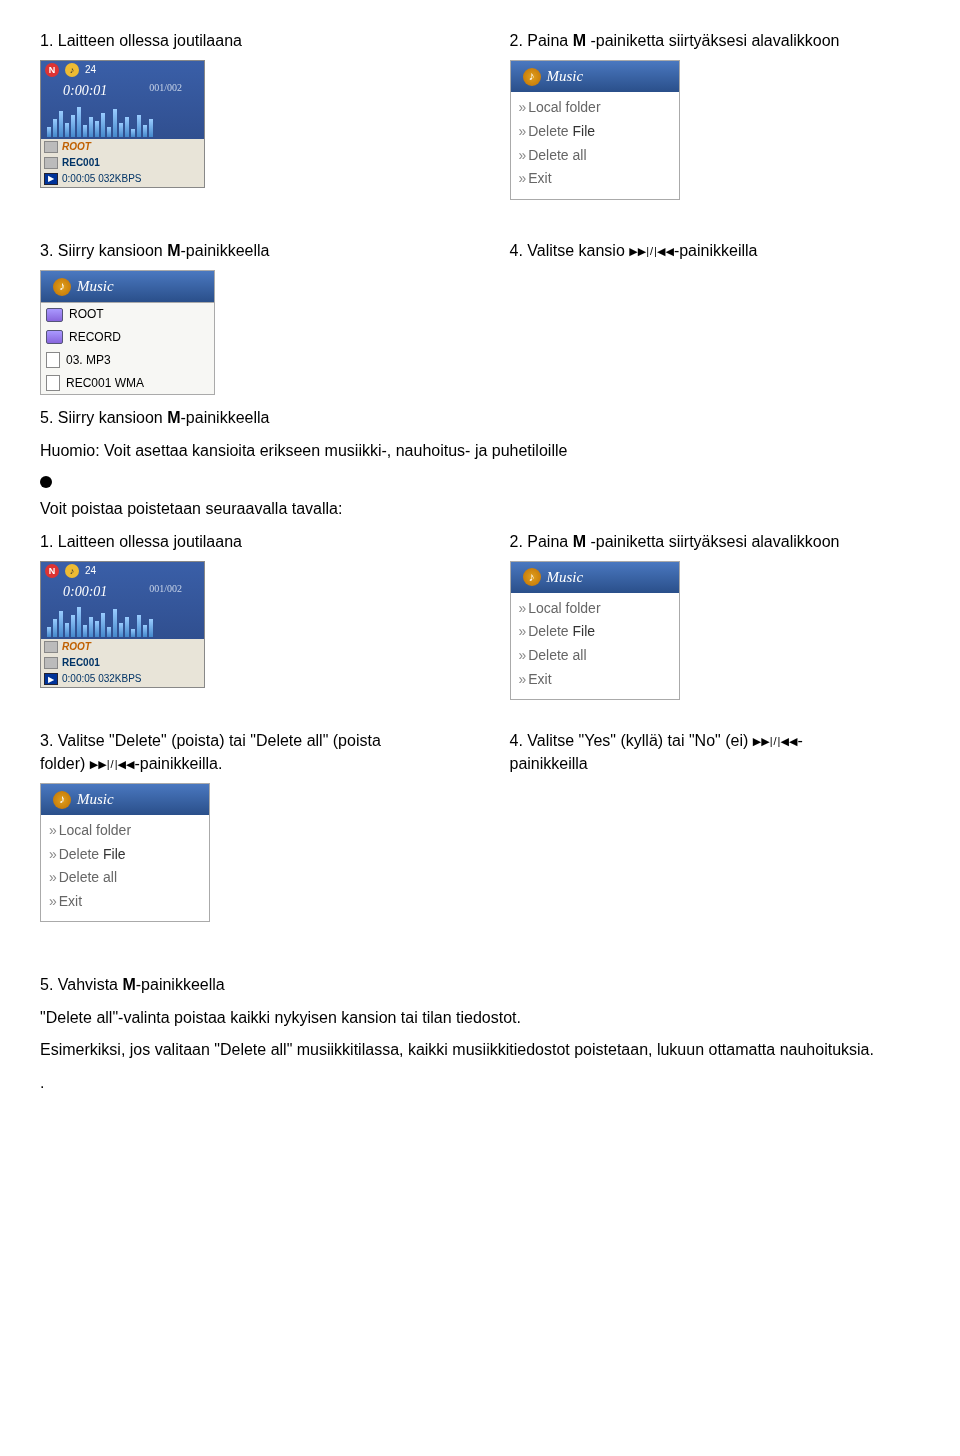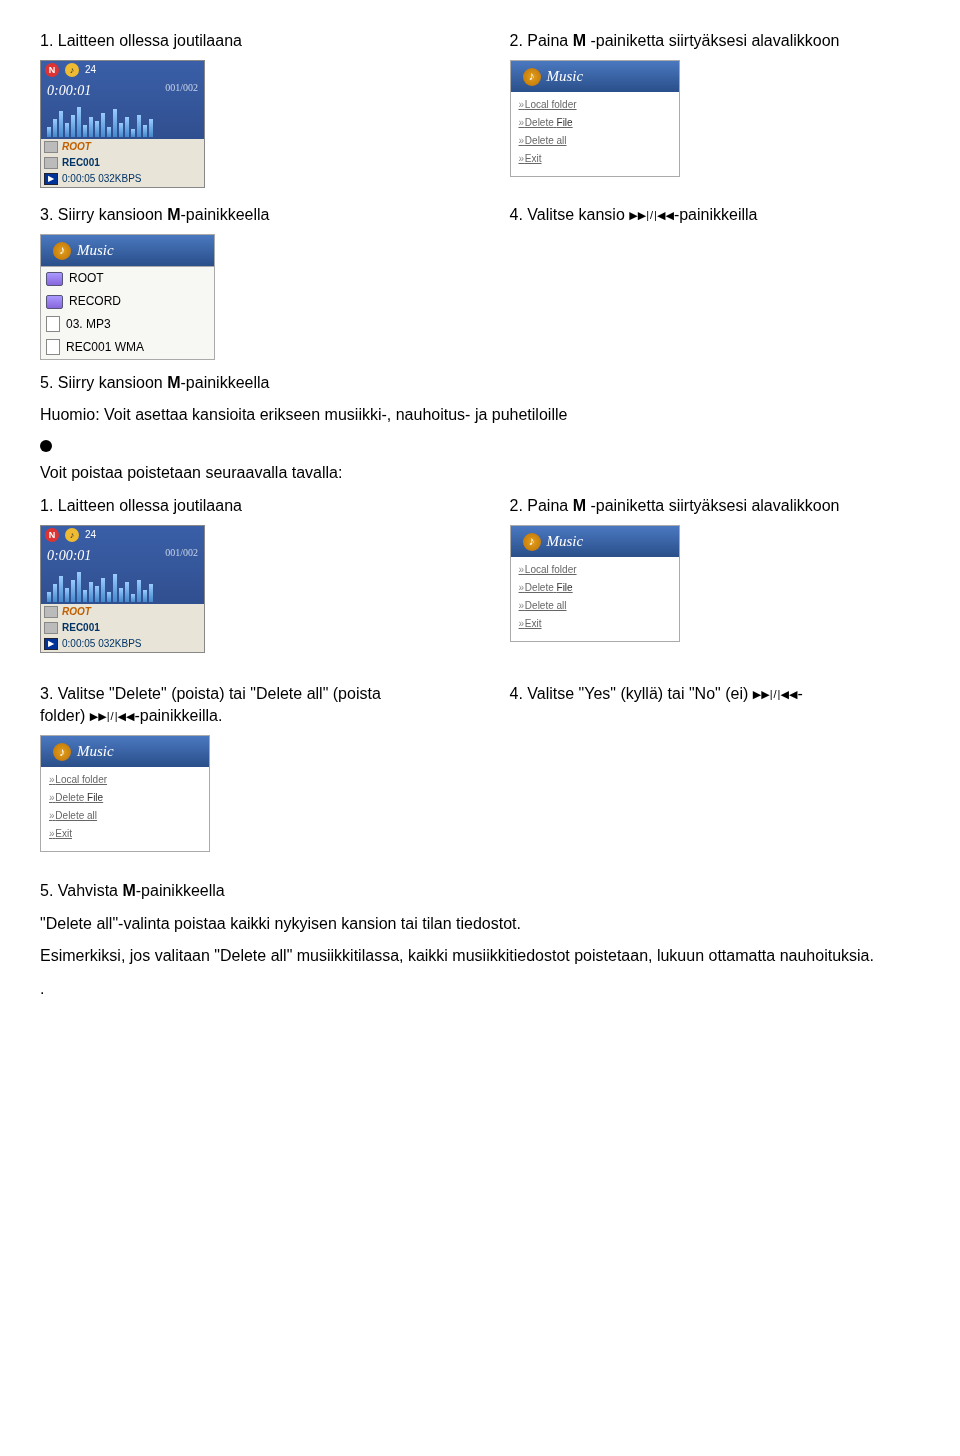--- a/index.html
+++ b/index.html
@@ -26,21 +26,21 @@
     border: 1px solid #888;
     font-size: 11px;
     color: #fff;
     position: relative;
   }
   .player-top { display: flex; align-items: center; padding: 2px 4px; gap: 6px; }
   .player-top .ic { width: 14px; height: 14px; border-radius: 50%; display: inline-flex; align-items:center; justify-content:center; font-size:9px; font-weight:bold; }
   .ic1 { background: #d33; color:#fff; }
   .ic2 { background: #eb3; color:#333; }
   .tracknum { color: #fff; font-size: 10px; }
-  .time-row { display:flex; justify-content:space-between; padding: 2px 6px; font-size:14px; font-style:italic; font-family: Georgia, serif; }
+  .time-row { display:flex; justify-content:space-between; padding: 2px 22px; font-size:14px; font-style:italic; font-family: Georgia, serif; }
   .time-cur { color:#fff; }
   .frac { font-size:10px; color:#c8d4e8; font-style:normal; }
   .eq { height: 36px; display:flex; align-items:flex-end; gap:2px; padding: 2px 6px; }
   .eq span { width:4px; background: linear-gradient(#9cf,#48c); }
   .bottom-bars { background:#e8e4d8; color:#333; font-size:10px; }
   .bb-row { display:flex; align-items:center; padding:1px 3px; gap:4px; }
   .bb-ic { width:14px; height:12px; background:#bbb; display:inline-block; border:1px solid #888; }
   .bb-yellow { color:#c06000; font-weight:bold; font-style:italic; }
   .bb-blue { color:#003366; font-weight:bold; }
   .bb-play { width:14px; height:12px; background:#003399; border:1px solid #223; display:inline-flex; align-items:center; justify-content:center; color:#fff; font-size:8px; }
@@ -59,21 +59,21 @@
     font-family: Georgia, serif;
     font-style: italic;
     font-size: 15px;
   }
   .music-header .note {
     width: 18px; height: 18px; background: radial-gradient(#e0a020,#c07000); border-radius:50%;
     display:inline-flex; align-items:center; justify-content:center;
     font-style:normal; font-size:12px; color:#fff;
   }
   .music-items { padding: 4px 6px 8px; }
-  .music-item { padding: 2px 2px; color:#666; font-size:10px;text-decoration:underline; }
+  .music-item { padding: 2px 2px; color:#666; font-size:14px; }
   .music-item .chev { color:#888; letter-spacing:-2px; }
   
   .folder-list {
     width: 175px;
     border: 1px solid #aaa;
     background: #f7f7f4;
     font-size: 12px;
   }
   .folder-list .fitem { display:flex; align-items:center; gap:6px; padding:3px 5px; }
   .folder-ic { width:17px; height:14px; background: linear-gradient(#a9f,#86d); border-radius:2px; border:1px solid #557; }
@@ -150,21 +150,21 @@
           <div class="music-item"><span class="chev">»</span> <span>Local folder</span></div>
           <div class="music-item"><span class="chev">»</span> <span>Delete</span> <span style="color:#333">File</span></div>
           <div class="music-item"><span class="chev">»</span> <span>Delete all</span></div>
           <div class="music-item"><span class="chev">»</span> <span>Exit</span></div>
         </div>
       </div>
     </div>
   </div>
 </div>
 
-<div class="row" style="margin-top:16px">
+<div class="row" style="margin-top:40px">
   <div class="col">
     <div class="step-text"><span>3. Siirry kansioon </span><span class="bold">M</span><span>-painikkeella</span></div>
     <div class="screenshot">
       <div class="folder-list">
         <div class="music-header" style="border-bottom:1px solid #aaa">
             <span class="note">♪</span>
             <span>Music</span>
           </div>
         <div class="fitem">
             <span class="folder-ic"></span>
@@ -301,23 +301,24 @@
       </div>
     </div>
   </div>
   <div class="col">
     <div class="step-text">
       <div><span>4. Valitse "Yes" (kyllä) tai "No" (ei) </span><span class="skip-icons">
             <span>▶▶|</span>
             <span>/</span>
             <span>|◀◀</span>
           </span><span>-</span></div>
-    </div>
-  </div>
-</div>
-
-<div style="margin-top:28px">
+      <div>painikkeilla</div>
+    </div>
+  </div>
+</div>
+
+<div style="margin-top:52px">
   <div class="step-text"><span>5. Vahvista </span><span class="bold">M</span><span>-painikkeella</span></div>
 </div>
 
 <p class="para">"Delete all"-valinta poistaa kaikki nykyisen kansion tai tilan tiedostot.</p>
 <p class="para">Esimerkiksi, jos valitaan "Delete all" musiikkitilassa, kaikki musiikkitiedostot poistetaan, lukuun ottamatta nauhoituksia.</p>
 <p class="para">.</p>
 
 </body></html>

